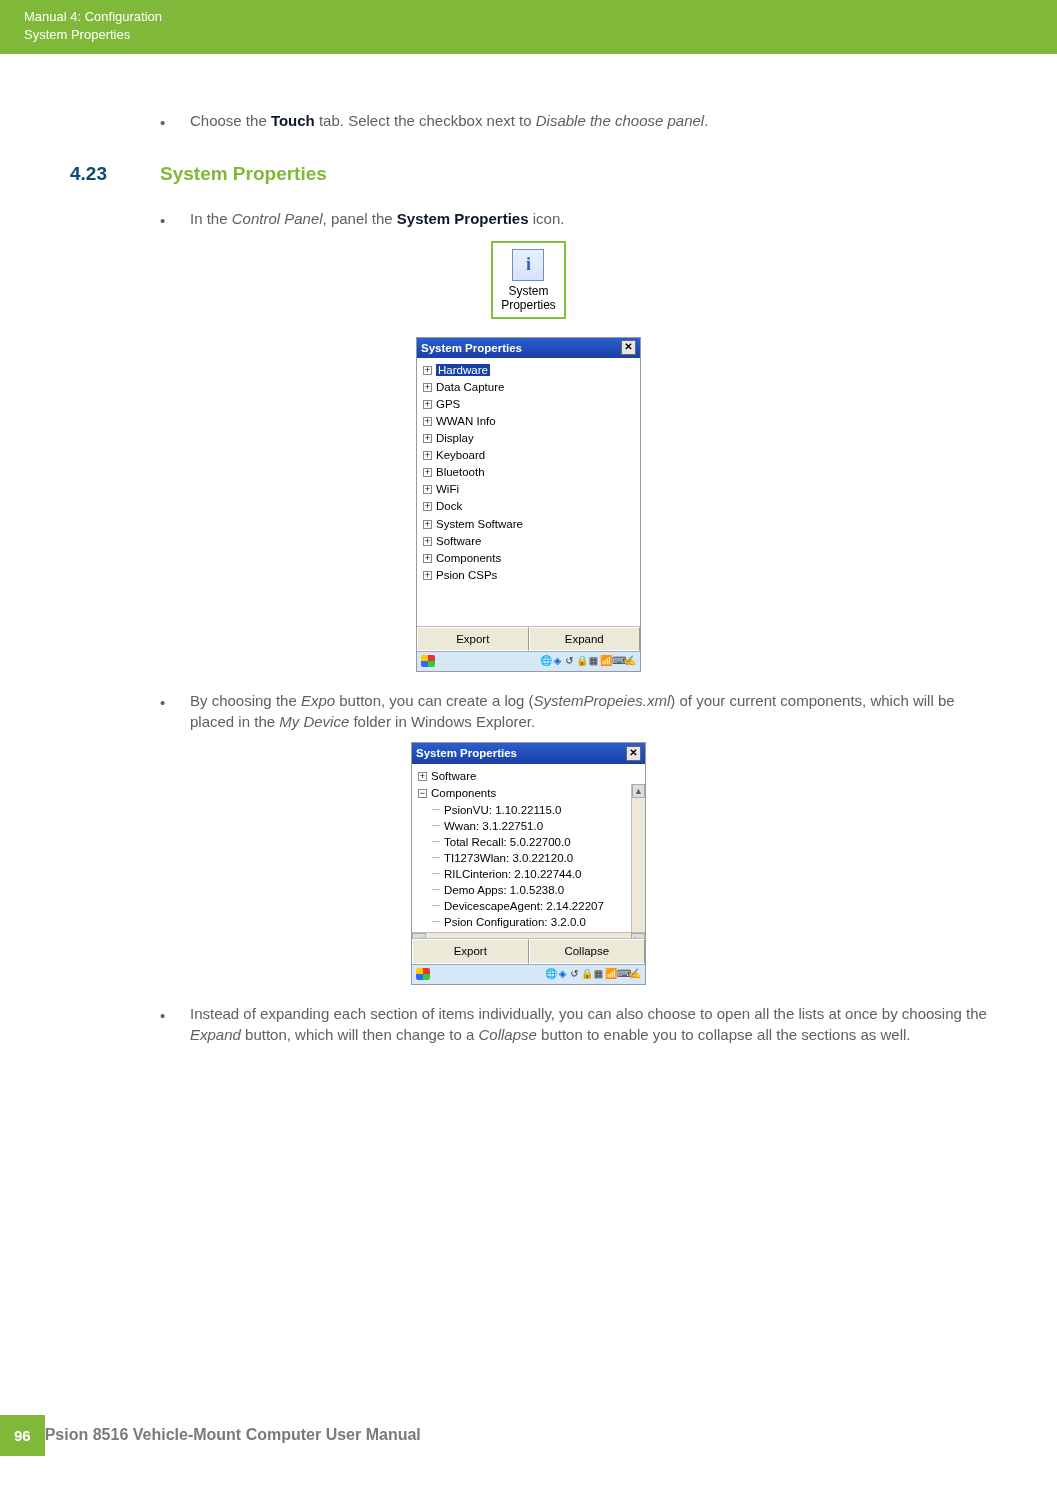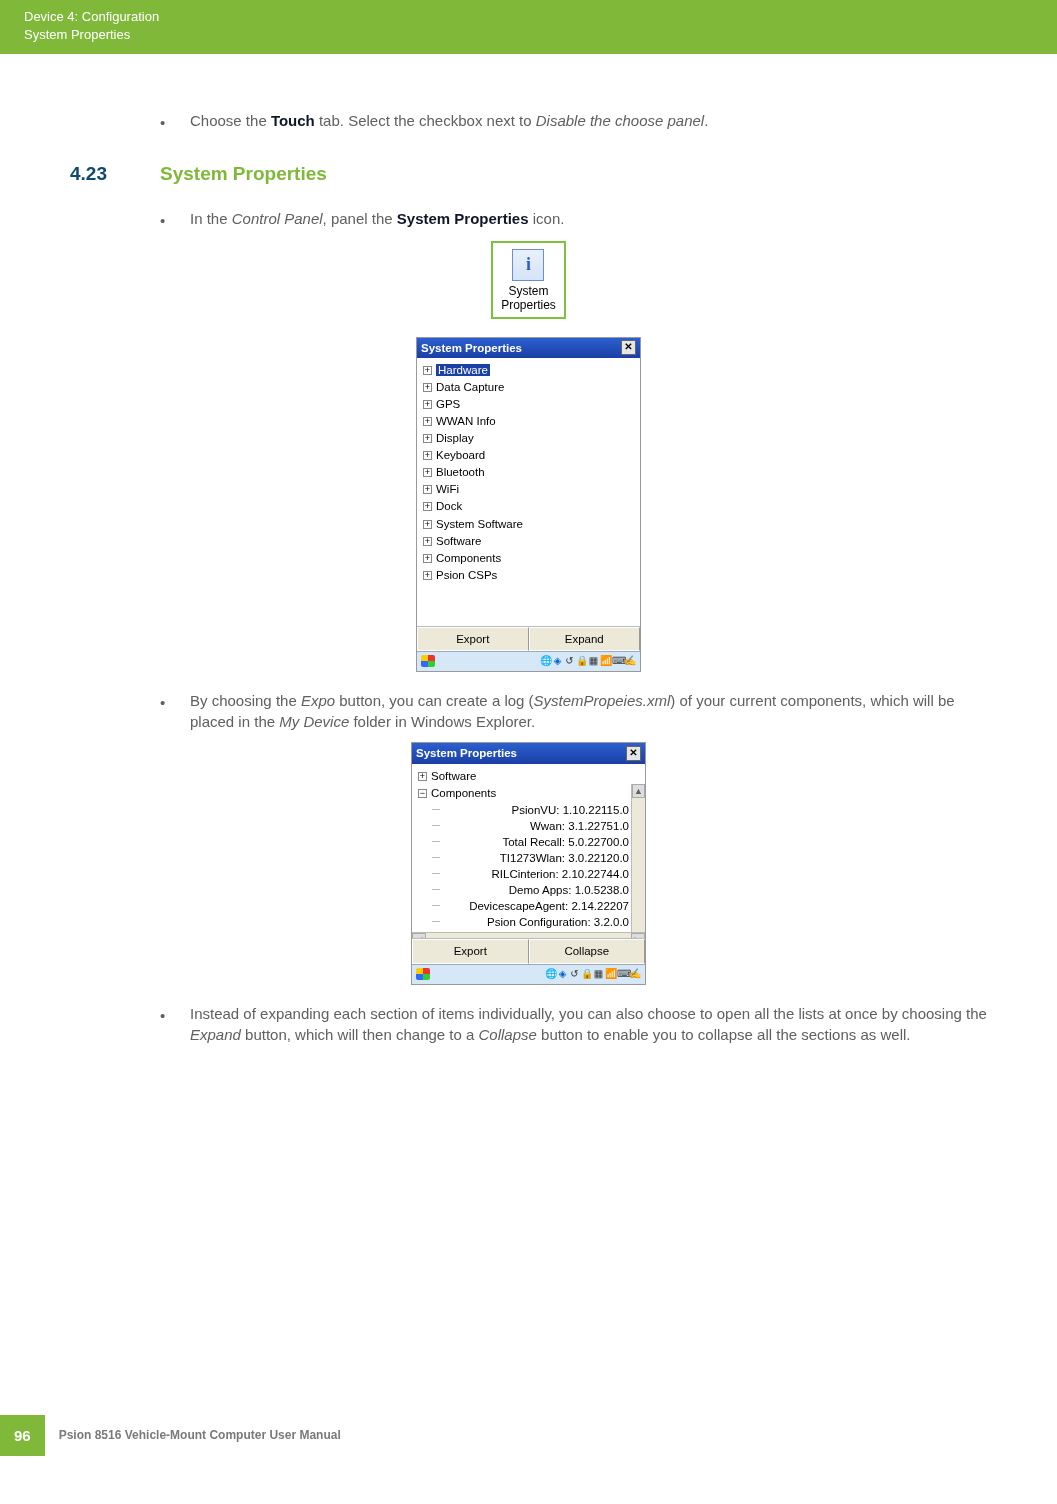--- a/index.html
+++ b/index.html
@@ -102,21 +102,21 @@
   .tree { padding: 4px 6px 6px 6px; color: #000; }
   .tree-item { padding: 0 0 1px 0; }
   .tree-item.sel span.lbl {
     background: #1a3fa5; color: #fff; padding: 0 2px;
   }
   .tree-item .pm {
     display: inline-block; width: 9px; height: 9px; border: 1px solid #888;
     font-size: 9px; line-height: 7px; text-align: center; margin-right: 4px;
     vertical-align: 1px; color: #000;
   }
-  .tree-child { padding-left: 26px; position: relative; text-align: right; }
+  .tree-child { padding-left: 26px; position: relative; }
   .tree-child::before {
     content: ""; position: absolute; left: 14px; top: 7px; width: 8px; height: 1px; background: #bbb;
   }
   .btn-row { display: flex; border-top: 1px solid #bbb; margin-top: 36px; }
   .btn-row .btn {
     flex: 1; text-align: center; padding: 3px 0; background: #ece9d8;
     border: 1px solid #fff; border-right: 1px solid #999; font-size: 11.5px; color: #000;
   }
   .taskbar {
     background: #d6e7f7;
@@ -142,31 +142,31 @@
     background: #ece9d8; border-top: 1px solid #bbb; display:flex;
   }
   .scroll-h .arrow { width:14px; background:#ddd; border:1px solid #aaa; font-size:9px; line-height:12px; text-align:center;}
   .win2body { position: relative; height: 220px; }
 
   .footer {
     position: absolute; left: 0; bottom: 48px; display: flex; align-items: center;
   }
   .page-badge {
     background: #80b93a; color: #fff; font-weight: 600;
-    padding: 10px 14px; font-size: 15px; margin-right: 14px;
-  }
-  .footer-txt { color: #7a7a7a; font-size: 12px; font-weight: 600; }
+    padding: 10px 14px; font-size: 15px; 
+  }
+  .footer-txt { color: #7a7a7a; font-size: 16px; font-weight: 600; }
   b { color: #0f172a; }
   i { font-style: italic; }
 </style>
 </head>
 <body>
 
 <div class="header-bar">
-  <div>Device 4:  Configuration</div>
+  <div>Manual 4:  Configuration</div>
   <div class="line2">System Properties</div>
 </div>
 
 <div class="content">
 
   <div class="bullet-row">
     <div class="dot">•</div>
     <div class="btxt">
       <span>Choose the </span><b>Touch</b><span> tab. Select the checkbox next to </span><i>Disable the choose panel</i><span>.</span>
     </div>

